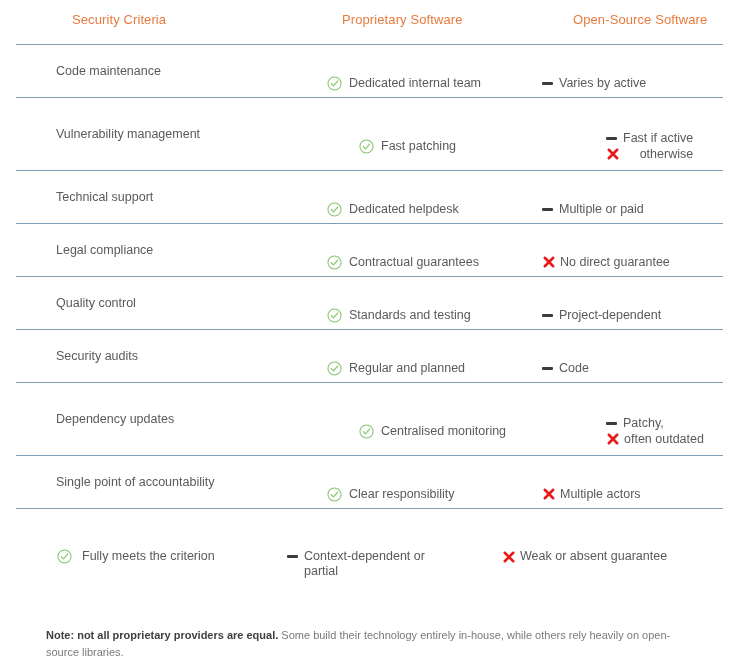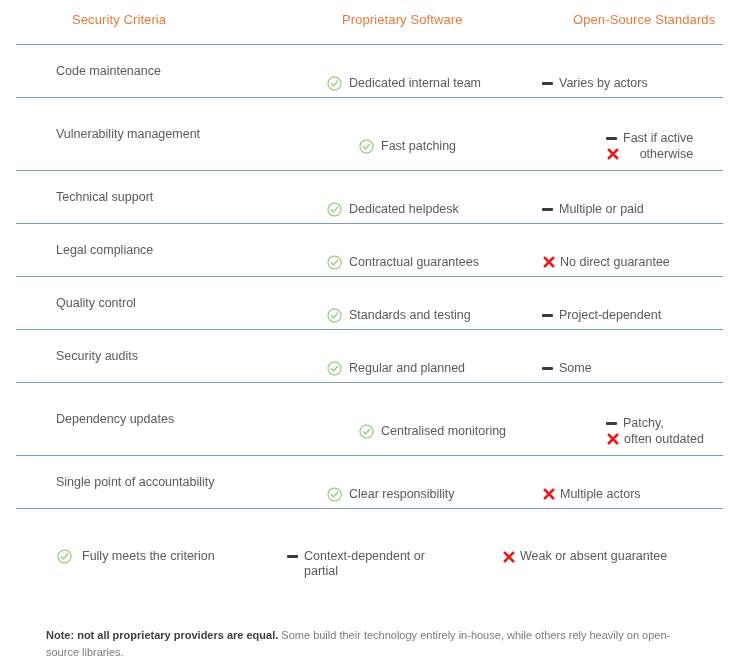--- a/index.html
+++ b/index.html
@@ -148,21 +148,21 @@
   .note b { color: #3f3f3f; font-weight: bold; }
 </style>
 </head>
 <body>
 
 <div class="comparison-table">
 
   <div class="table-header">
     <div class="col-criteria th c1">Security Criteria</div>
     <div class="col-prop th c2">Proprietary Software</div>
-    <div class="col-oss th c3">Open-Source Standards</div>
+    <div class="col-oss th c3">Open-Source Software</div>
   </div>
   <div class="rule"></div>
 
   <div id="rows-container">
       <div class="row">
         <div class="col-criteria cell criteria">Code maintenance</div>
         <div class="col-prop cell prop marked">
           <div class="lines">
             <div class="line">
               <span class="mark check">
@@ -174,21 +174,21 @@
               <span class="mark-label">Dedicated internal team</span>
             </div>
           </div>
         </div>
         <div class="col-oss cell oss marked">
           <div class="lines">
             <div class="line">
               <span class="mark dash">
                 <i></i>
               </span>
-              <span class="mark-label">Varies by actors</span>
+              <span class="mark-label">Varies by active</span>
             </div>
           </div>
         </div>
       </div>
       <div class="rule"></div>
       <div class="row tall">
         <div class="col-criteria cell criteria">Vulnerability management</div>
         <div class="col-prop cell prop marked">
           <div class="lines">
             <div class="line">
@@ -319,21 +319,21 @@
               <span class="mark-label">Regular and planned</span>
             </div>
           </div>
         </div>
         <div class="col-oss cell oss marked">
           <div class="lines">
             <div class="line">
               <span class="mark dash">
                 <i></i>
               </span>
-              <span class="mark-label">Some</span>
+              <span class="mark-label">Code</span>
             </div>
           </div>
         </div>
       </div>
       <div class="rule"></div>
       <div class="row tall">
         <div class="col-criteria cell criteria">Dependency updates</div>
         <div class="col-prop cell prop marked">
           <div class="lines">
             <div class="line">

